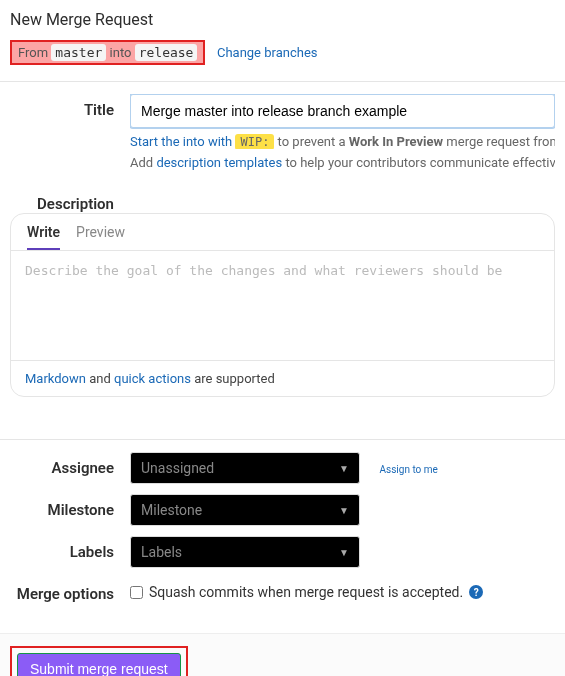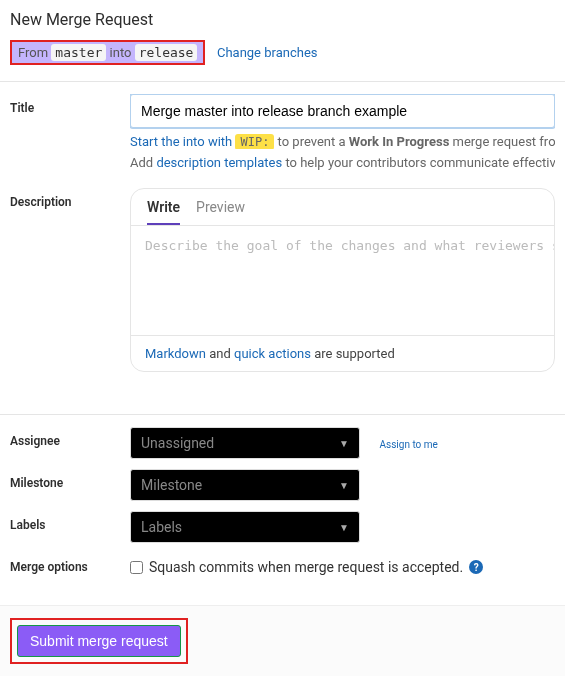--- a/index.html
+++ b/index.html
@@ -18,21 +18,21 @@
     }
     .branch-row {
       padding: 3px 10px 10px 10px;
     }
     .branch-info {
       display: inline-block;
       border: 2px solid #e02121;
       padding: 3px 6px;
       font-size: 13px;
       color: #555;
-      background: #c4b5fd;
+      background: #fca5a5;
     }
     .code-inline {
       font-family: "SFMono-Regular", Menlo, Consolas, monospace;
       font-size: 13px;
       background: #f5f5f5;
       padding: 1px 4px;
       border-radius: 3px;
       color: #333;
     }
     .link { color: #1b69b6; cursor: pointer; }
@@ -42,24 +42,25 @@
       border-top: 1px solid #e5e5e5;
       margin: 6px 0 12px 0;
     }
     .form-row {
       display: flex;
       margin-bottom: 10px;
       padding: 0 10px;
     }
     .label-col {
       width: 120px;
+      text-align: right;
       padding-right: 16px;
       padding-top: 7px;
       font-weight: 600;
-      font-size: 12px;
+      font-size: 15px;
       color: #2e2e2e;
     }
     .field-col { flex: 1; min-width: 0; overflow: hidden; }
     .title-input {
       width: 100%;
       padding: 8px 10px;
       border: 1px solid #b3d1ee;
       border-radius: 3px;
       font-size: 14px;
       outline: none;
@@ -175,29 +176,29 @@
   <span class="link change-branches">Change branches</span>
 </div>
 
 <hr class="sep">
 
 <div class="form-row">
   <div class="label-col">Title</div>
   <div class="field-col">
     <input class="title-input" value="Merge master into release branch example" style="">
     <div class="hint">
-      <span class="link">Start the into with </span><span class="wip-code">WIP:</span><span> to prevent a </span><b>Work In Progress</b><span> merge request from be</span>
+      <span class="link">Start the into with </span><span class="wip-code">WIP:</span><span> to prevent a </span><b>Work In Preview</b><span> merge request from be</span>
     </div>
     <div class="hint">
       <span>Add </span><span class="link">description templates</span><span> to help your contributors communicate effectively!</span>
     </div>
   </div>
 </div>
 
-<div class="form-row" style="margin-top:18px;">
+<div class="form-row" style="margin-top:18px;flex-direction:column;">
   <div class="label-col">Description</div>
   <div class="field-col">
     <div class="desc-box">
       <div class="desc-tabs">
         <div class="desc-tab active">Write</div>
         <div class="desc-tab inactive">Preview</div>
       </div>
       <div class="desc-area">Describe the goal of the changes and what reviewers should be </div>
       <div class="desc-footer">
         <span class="link">Markdown</span><span> and </span><span class="link">quick actions</span><span> are supported</span>

